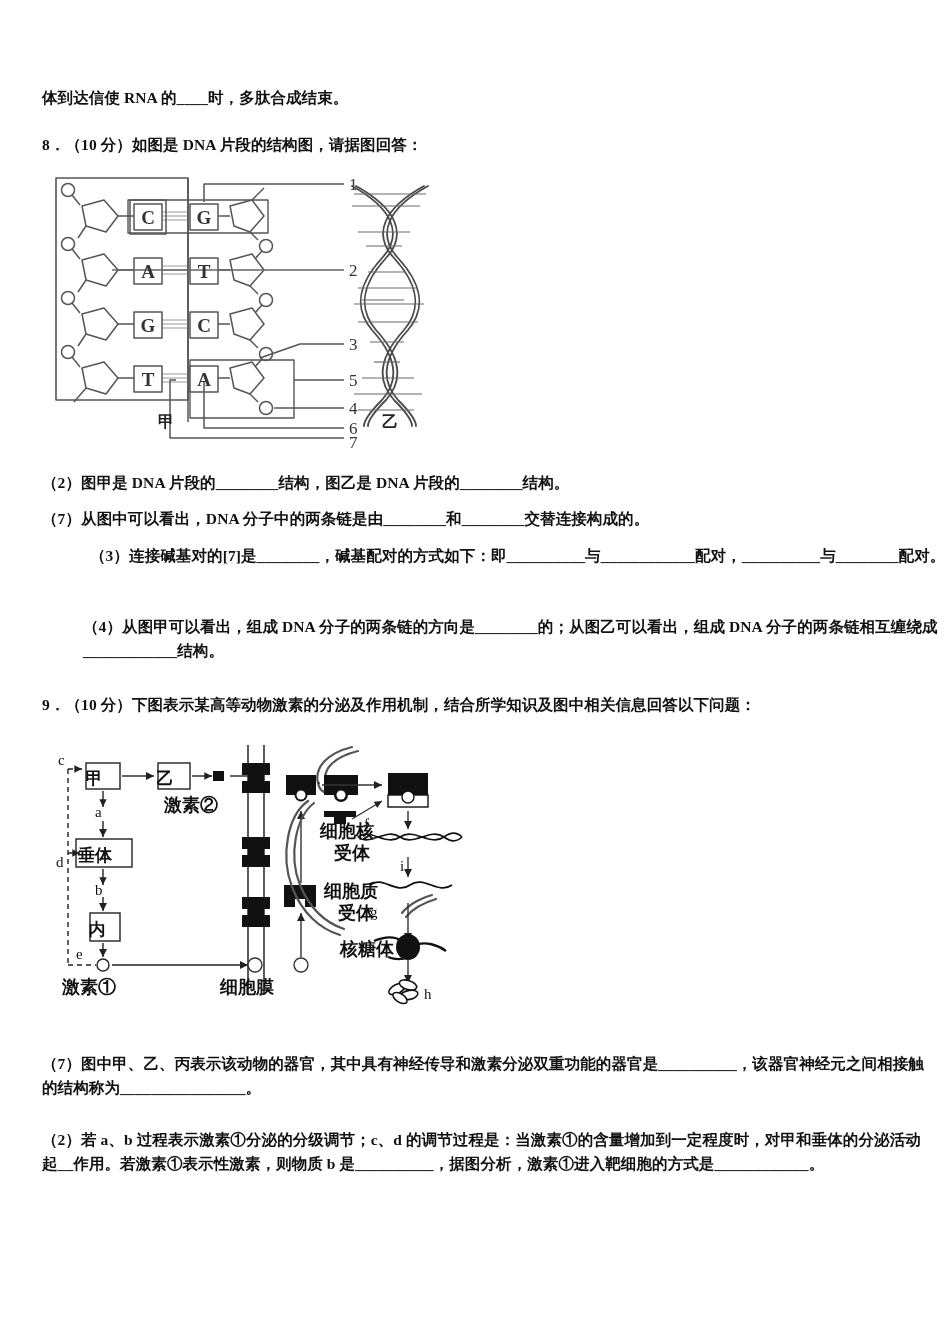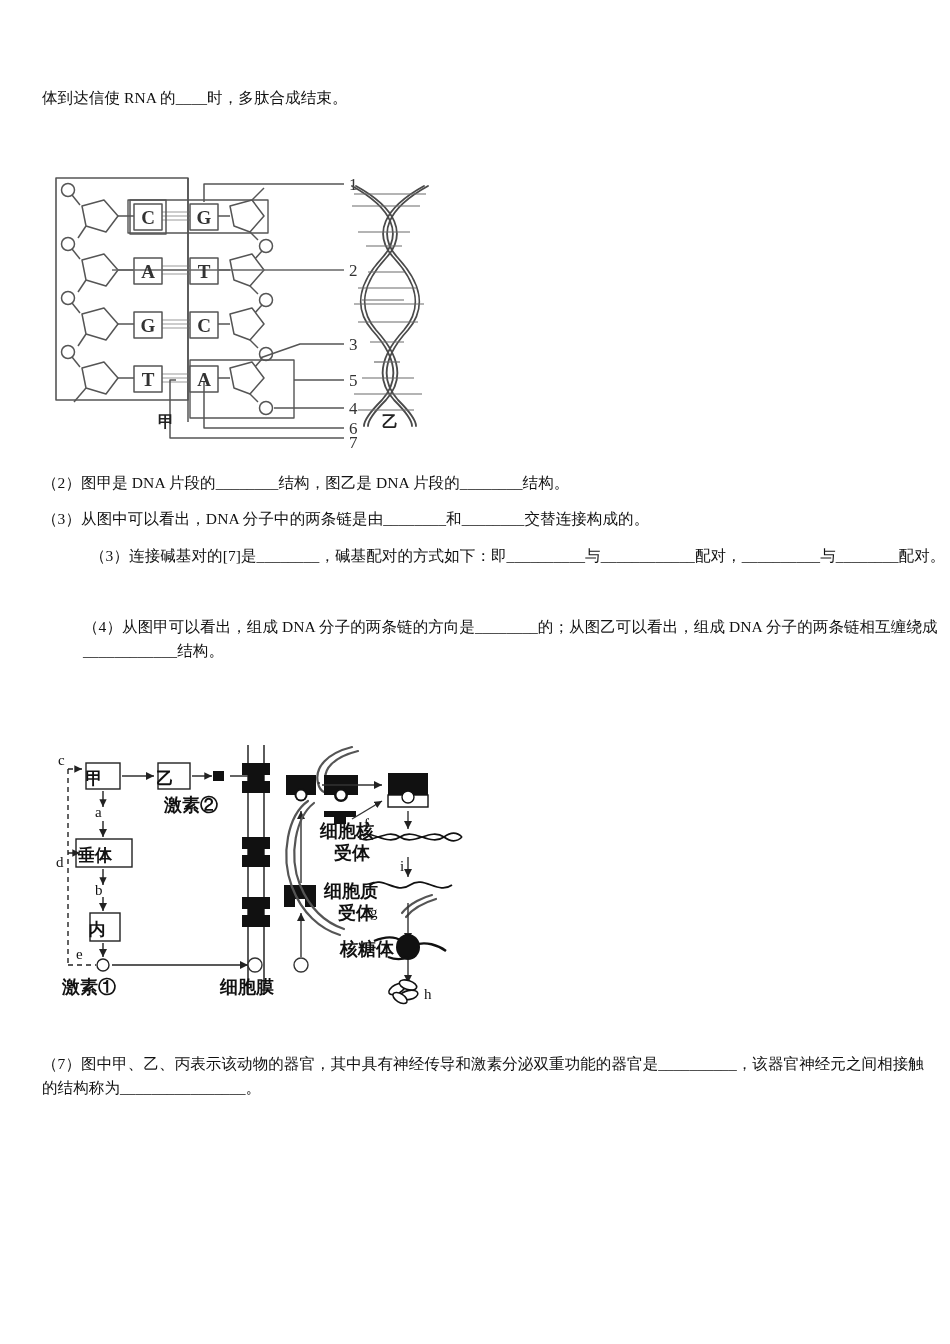--- a/index.html
+++ b/index.html
@@ -20,21 +20,21 @@
     left: 0; top: 0;
     width: 950px;
     height: 1344px;
     background: #fff;
   }
   .para {
     position: absolute;
     font-size: 15.5px;
     line-height: 1.55;
     color: #111;
-    font-weight: 400;
+    font-weight: 700;
     letter-spacing: 0.1px;
     white-space: pre-wrap;
   }
 
   
   .fig { position: absolute; }
   svg { display:block; overflow: visible; }
 
   
   #dna-figure { left: 52px; top: 172px; width: 430px; height: 270px; }
@@ -48,20 +48,21 @@
     font-family: "Liberation Serif", serif;
   }
 </style>
 </head>
 <body>
 
 <div class="page">
 
   <div class="para" style="left:42px; top:86px; width:860px;">体到达信使 RNA 的____时，多肽合成结束。</div>
 
+  <div class="para" style="left:42px; top:133px; width:880px;">8．（10 分）如图是 DNA 片段的结构图，请据图回答：</div>
 
   <div class="fig" id="dna-figure">
     <svg width="430" height="270" viewBox="0 0 430 270">
       <g stroke="#555" stroke-width="1.5" fill="none" stroke-linejoin="round">
 
         <rect x="4" y="6" width="132" height="222" fill="#fff" stroke="#555" stroke-width="1.6"></rect>
 
         <circle cx="16" cy="18" r="6.5" fill="#fff"></circle>
         <path d="M20 23 L28 33"></path>
         <polygon points="30,34 52,28 66,44 54,60 34,54" fill="#fff"></polygon>
@@ -203,24 +204,25 @@
       </g>
 
       <path d="M310 128 L352 128" stroke="#666" stroke-width="1.2" fill="none"></path>
     </svg>
 
     <div class="fig-caption" style="left:106px; top:240px;">甲</div>
     <div class="fig-caption" style="left:330px; top:240px;">乙</div>
   </div>
 
   <div class="para" style="left:42px; top:471px; width:880px;">（2）图甲是 DNA 片段的________结构，图乙是 DNA 片段的________结构。</div>
-  <div class="para" style="left:42px; top:507px; width:880px;">（3）从图中可以看出，DNA 分子中的两条链是由________和________交替连接构成的。</div>
+  <div class="para" style="left:42px; top:507px; width:880px;">（7）从图中可以看出，DNA 分子中的两条链是由________和________交替连接构成的。</div>
   <div class="para" style="left:42px; top:544px; width:884px;margin-left:48px;">（3）连接碱基对的[7]是________，碱基配对的方式如下：即__________与____________配对，__________与________配对。</div>
   <div class="para" style="left:42px; top:615px; width:884px;margin-left:41px;">（4）从图甲可以看出，组成 DNA 分子的两条链的方向是________的；从图乙可以看出，组成 DNA 分子的两条链相互缠绕成____________结构。</div>
 
+  <div class="para" style="left:42px; top:693px; width:884px;">9．（10 分）下图表示某高等动物激素的分泌及作用机制，结合所学知识及图中相关信息回答以下问题：</div>
 
   <div class="fig" id="hormone-figure">
     <svg width="440" height="275" viewBox="0 0 440 275">
       <defs>
         <marker id="ah" markerWidth="8" markerHeight="8" refX="6" refY="3" orient="auto">
           <path d="M0,0 L6,3 L0,6 z" fill="#222"></path>
         </marker>
         <marker id="ahs" markerWidth="7" markerHeight="7" refX="5.5" refY="2.6" orient="auto">
           <path d="M0,0 L5.5,2.6 L0,5.2 z" fill="#222"></path>
         </marker>
@@ -362,14 +364,15 @@
         <text x="268" y="92">细胞核</text>
         <text x="282" y="114">受体</text>
         <text x="272" y="152">细胞质</text>
         <text x="286" y="174">受体</text>
         <text x="288" y="210">核糖体</text>
       </g>
     </svg>
   </div>
 
   <div class="para" style="left:42px; top:1052px; width:884px;">（7）图中甲、乙、丙表示该动物的器官，其中具有神经传导和激素分泌双重功能的器官是__________，该器官神经元之间相接触的结构称为________________。</div>
+  <div class="para" style="left:42px; top:1128px; width:884px;">（2）若 a、b 过程表示激素①分泌的分级调节；c、d 的调节过程是：当激素①的含量增加到一定程度时，对甲和垂体的分泌活动起__作用。若激素①表示性激素，则物质 b 是__________，据图分析，激素①进入靶细胞的方式是____________。</div>
 
 </div>
 
 </body></html>

